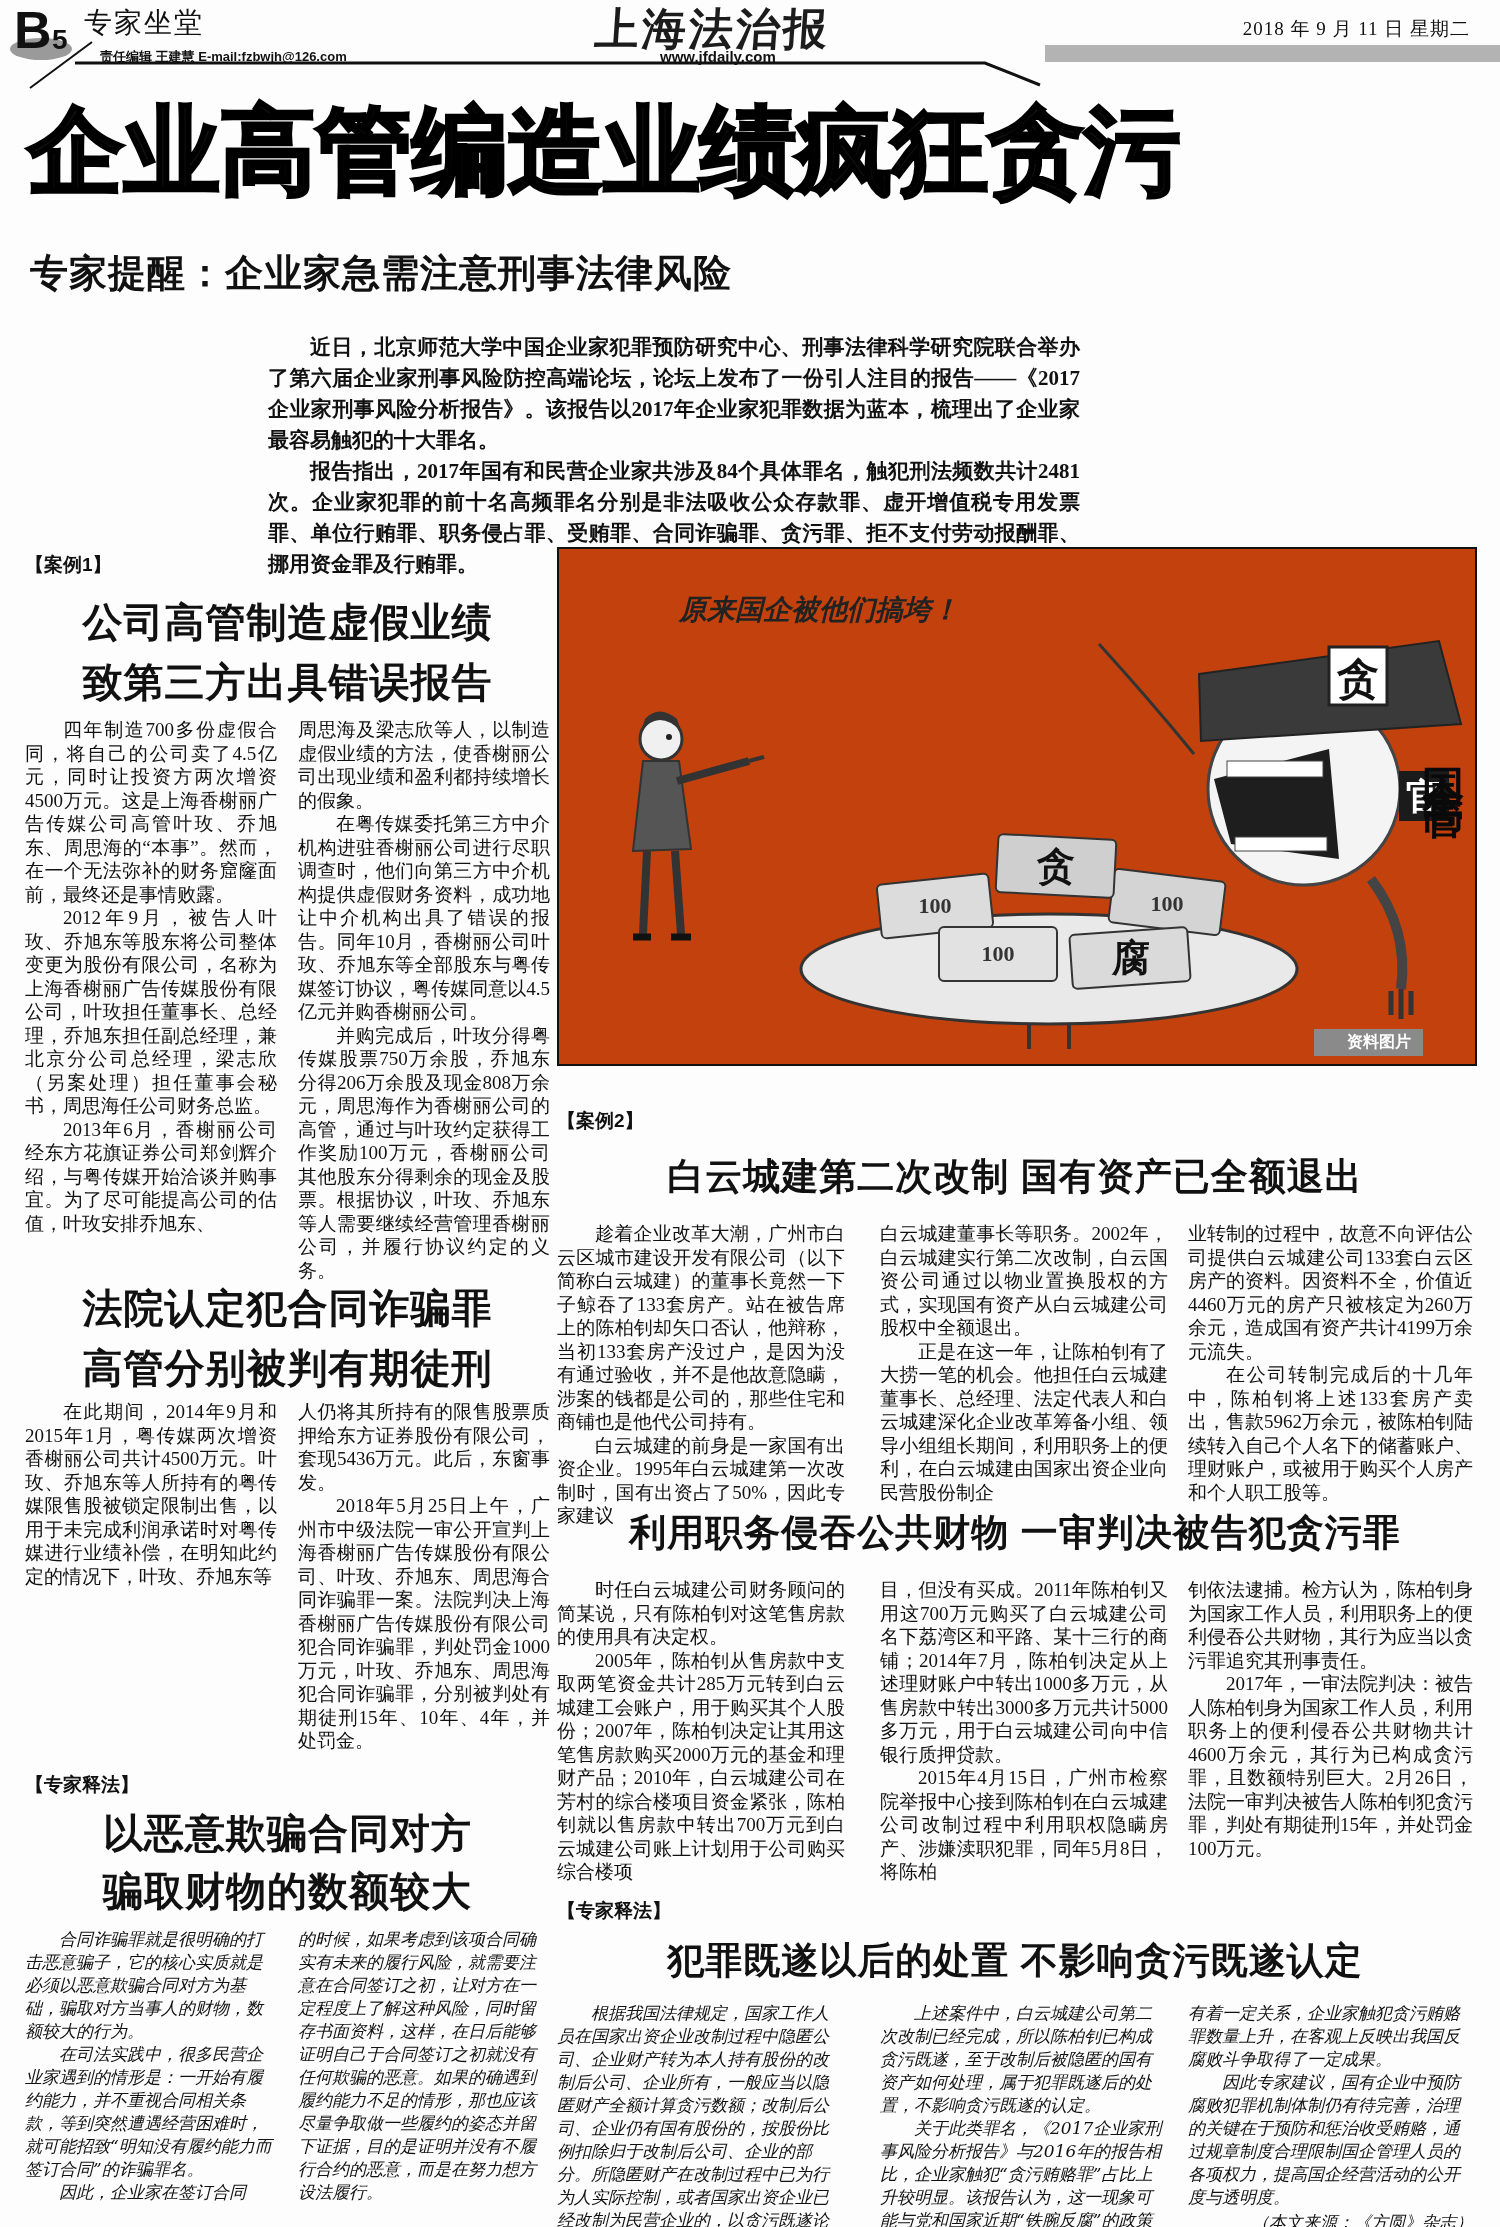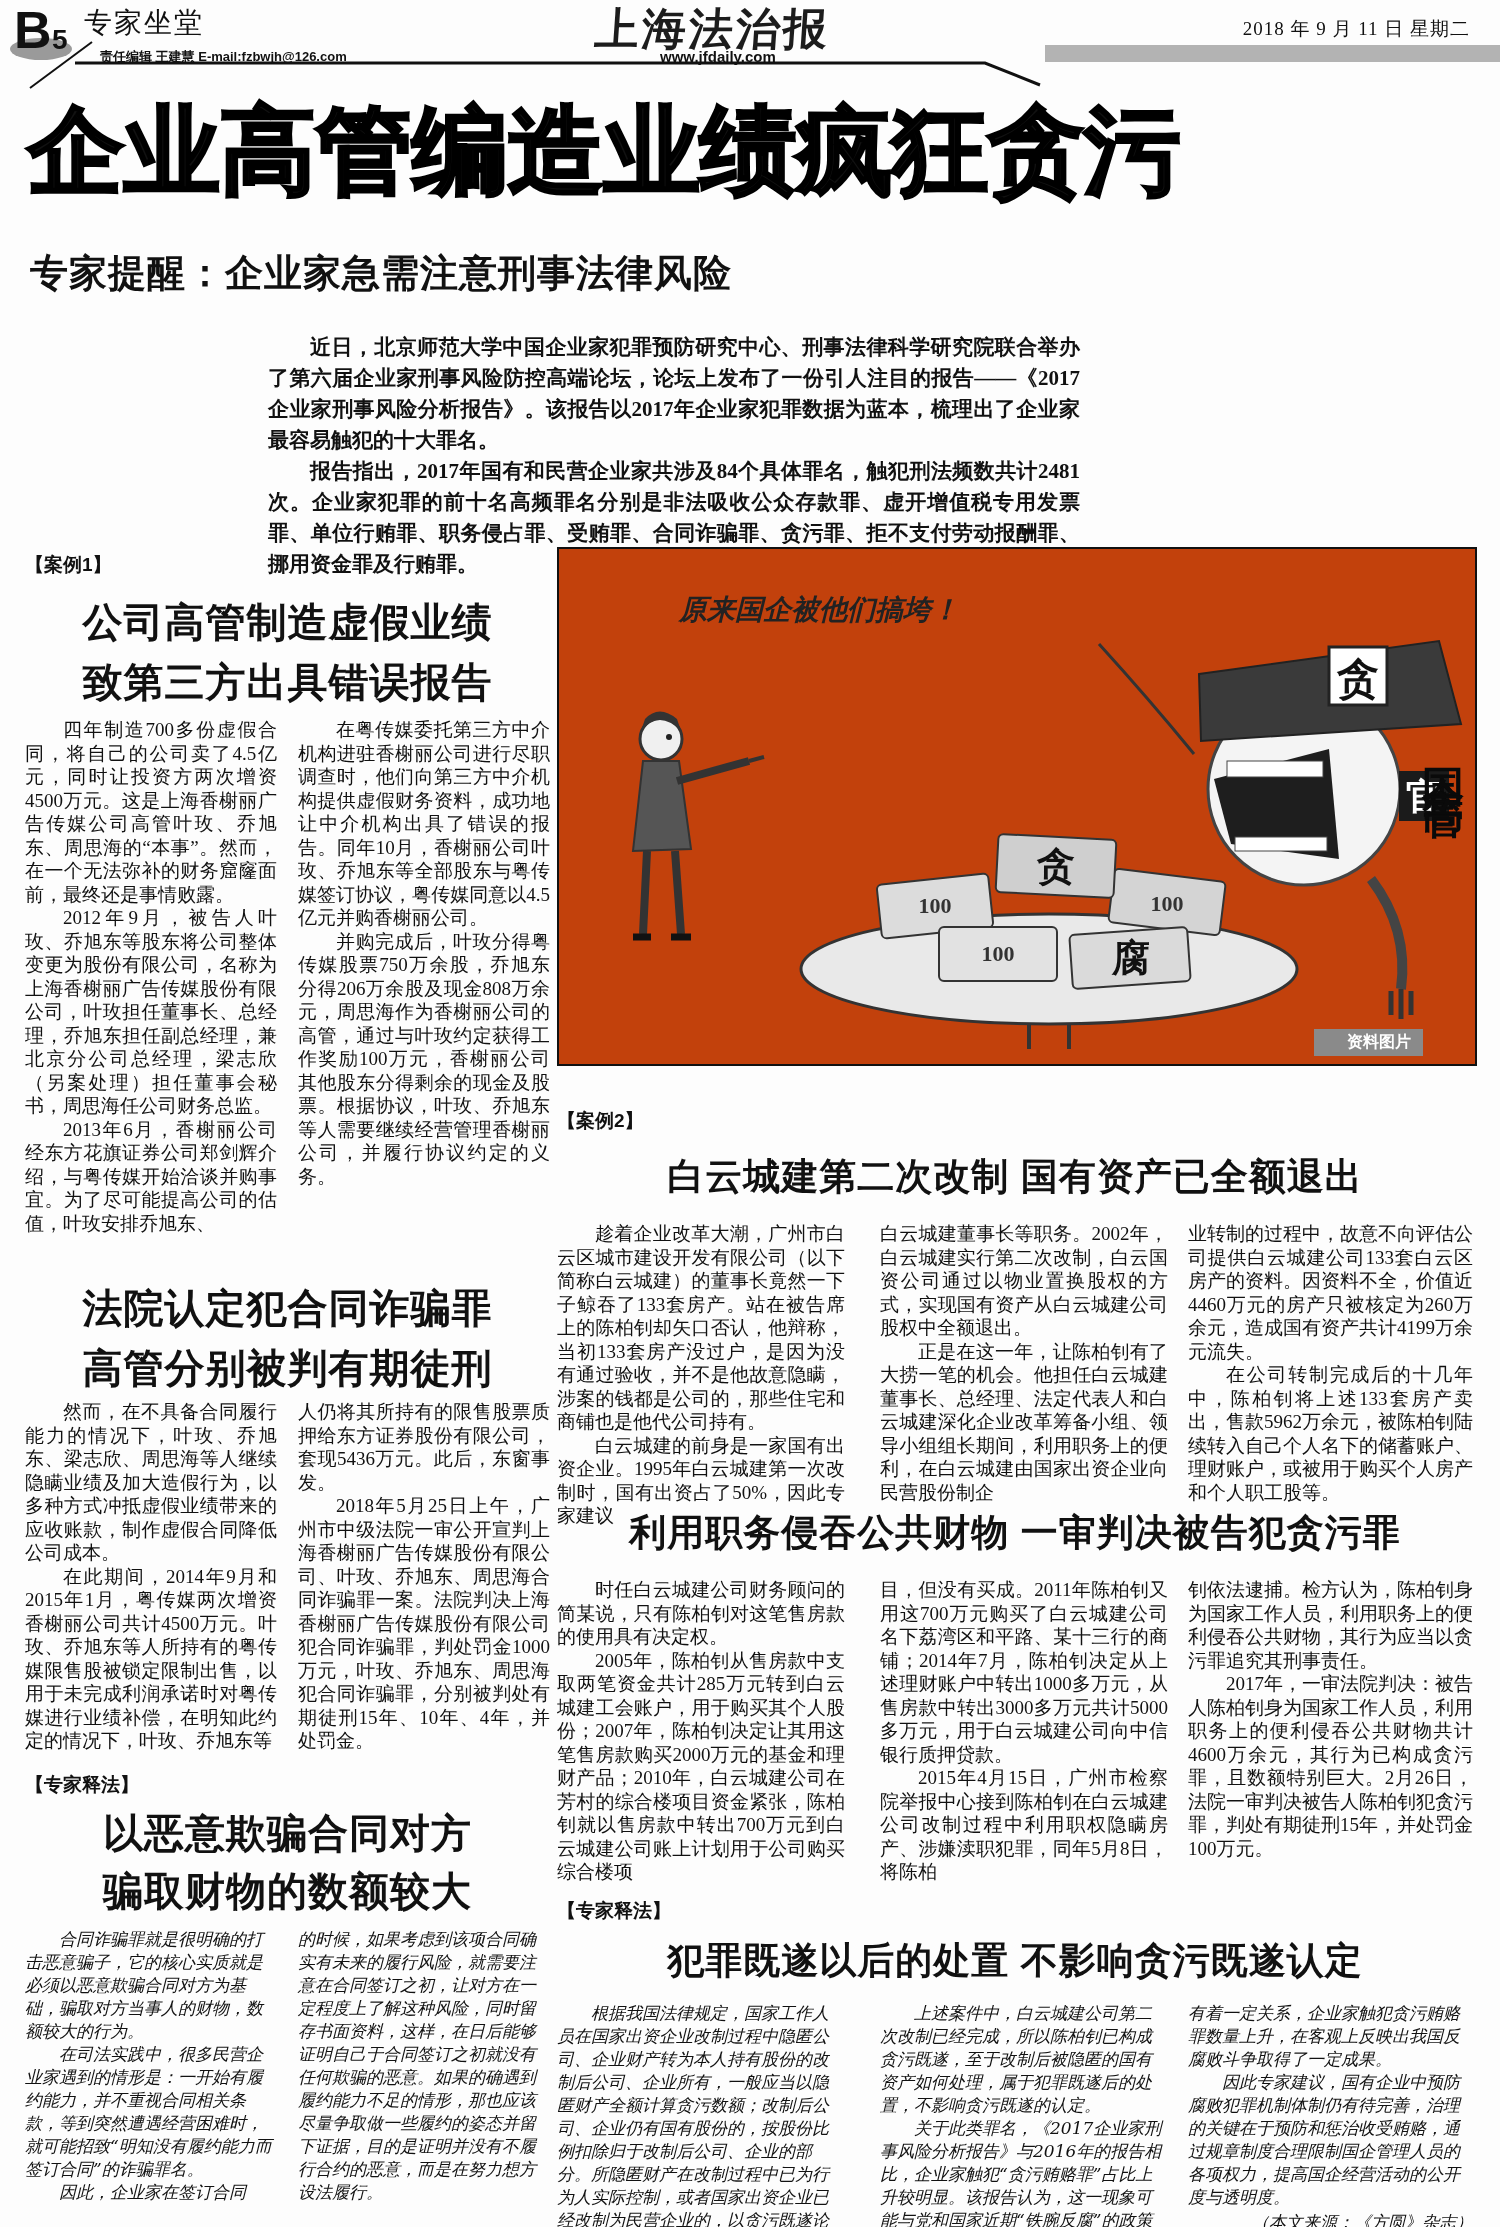--- a/index.html
+++ b/index.html
@@ -75,30 +75,30 @@
 <div class="abs art-title center" style="left:25px;top:592px;width:525px;">
   <div>公司高管制造虚假业绩</div>
   <div>致第三方出具错误报告</div>
 </div>
 <div class="abs body-col" style="left:25px;top:718px;width:252px;">
     <p>四年制造700多份虚假合同，将自己的公司卖了4.5亿元，同时让投资方两次增资4500万元。这是上海香榭丽广告传媒公司高管叶玫、乔旭东、周思海的“本事”。然而，在一个无法弥补的财务窟窿面前，最终还是事情败露。</p>
     <p>2012年9月，被告人叶玫、乔旭东等股东将公司整体变更为股份有限公司，名称为上海香榭丽广告传媒股份有限公司，叶玫担任董事长、总经理，乔旭东担任副总经理，兼北京分公司总经理，梁志欣（另案处理）担任董事会秘书，周思海任公司财务总监。</p>
     <p>2013年6月，香榭丽公司经东方花旗证券公司郑剑辉介绍，与粤传媒开始洽谈并购事宜。为了尽可能提高公司的估值，叶玫安排乔旭东、</p>
   </div>
 <div class="abs body-col" style="left:298px;top:718px;width:252px;">
+    <p class="cont">周思海及梁志欣等人，以制造虚假业绩的方法，使香榭丽公司出现业绩和盈利都持续增长的假象。</p>
     <p>在粤传媒委托第三方中介机构进驻香榭丽公司进行尽职调查时，他们向第三方中介机构提供虚假财务资料，成功地让中介机构出具了错误的报告。同年10月，香榭丽公司叶玫、乔旭东等全部股东与粤传媒签订协议，粤传媒同意以4.5亿元并购香榭丽公司。</p>
     <p>并购完成后，叶玫分得粤传媒股票750万余股，乔旭东分得206万余股及现金808万余元，周思海作为香榭丽公司的高管，通过与叶玫约定获得工作奖励100万元，香榭丽公司其他股东分得剩余的现金及股票。根据协议，叶玫、乔旭东等人需要继续经营管理香榭丽公司，并履行协议约定的义务。</p>
   </div>
 
 <div class="abs art-title center" style="left:25px;top:1278px;width:525px;">
   <div>法院认定犯合同诈骗罪</div>
   <div>高管分别被判有期徒刑</div>
 </div>
 <div class="abs body-col" style="left:25px;top:1400px;width:252px;">
-    <p>然而，在不具备合同履行能力的情况下，叶玫、乔旭东、梁志欣、周思海等人继续隐瞒业绩及加大造假行为，以多种方式冲抵虚假业绩带来的应收账款，制作虚假合同降低公司成本。</p>
     <p>在此期间，2014年9月和2015年1月，粤传媒两次增资香榭丽公司共计4500万元。叶玫、乔旭东等人所持有的粤传媒限售股被锁定限制出售，以用于未完成利润承诺时对粤传媒进行业绩补偿，在明知此约定的情况下，叶玫、乔旭东等</p>
   </div>
 <div class="abs body-col" style="left:298px;top:1400px;width:252px;">
     <p class="cont">人仍将其所持有的限售股票质押给东方证券股份有限公司，套现5436万元。此后，东窗事发。</p>
     <p>2018年5月25日上午，广州市中级法院一审公开宣判上海香榭丽广告传媒股份有限公司、叶玫、乔旭东、周思海合同诈骗罪一案。法院判决上海香榭丽广告传媒股份有限公司犯合同诈骗罪，判处罚金1000万元，叶玫、乔旭东、周思海犯合同诈骗罪，分别被判处有期徒刑15年、10年、4年，并处罚金。</p>
   </div>
 
 <div class="abs tag" style="left:25px;top:1772px;">【专家释法】</div>
 <div class="abs art-title center" style="left:25px;top:1804px;width:525px;line-height:58px;">
   <div>以恶意欺骗合同对方</div>

